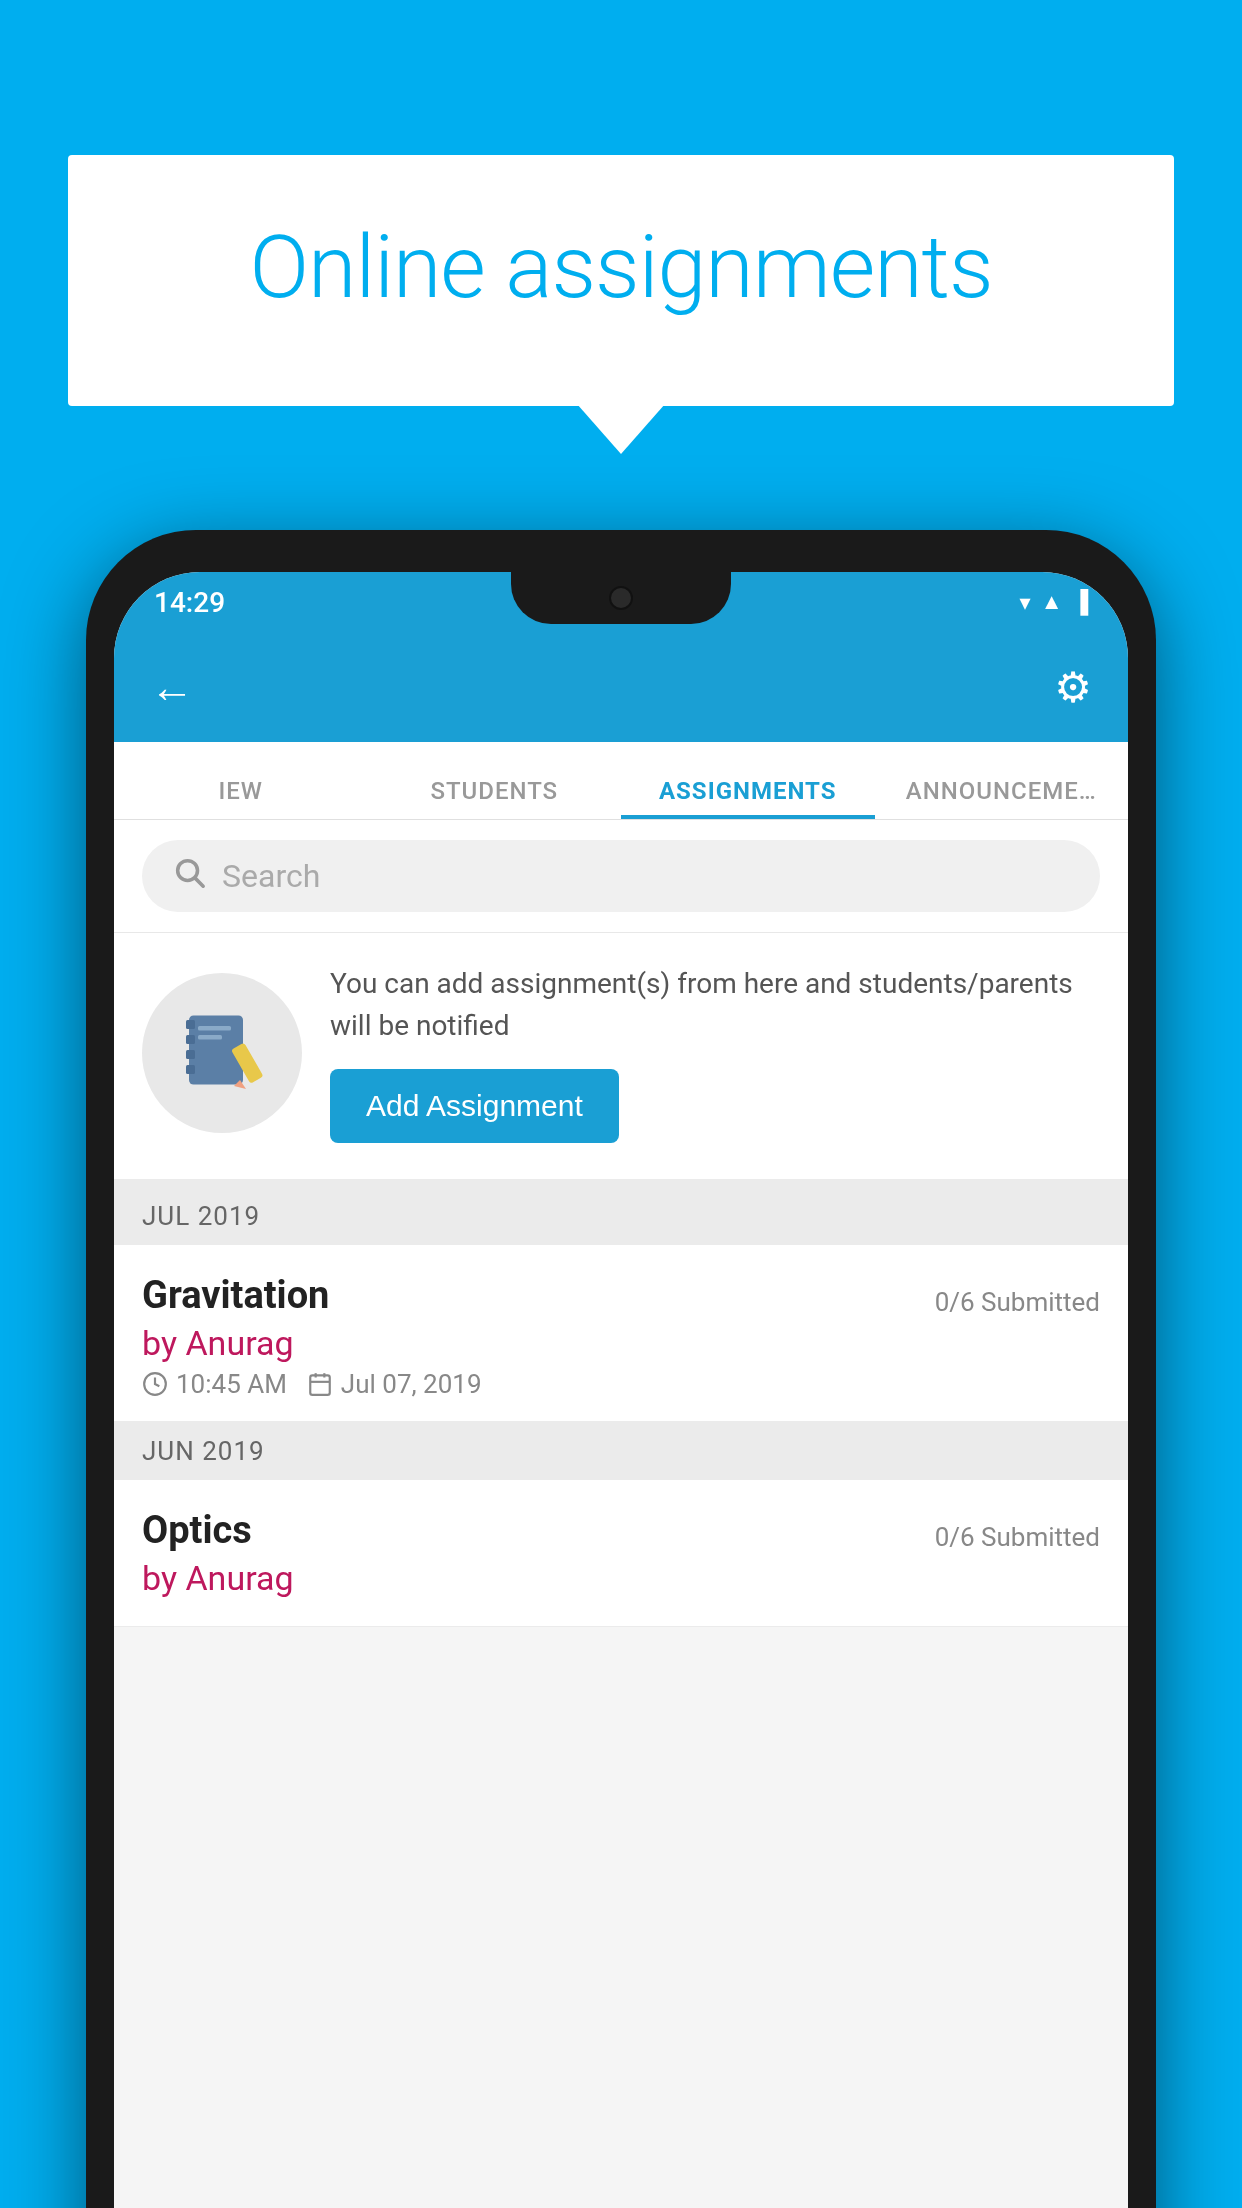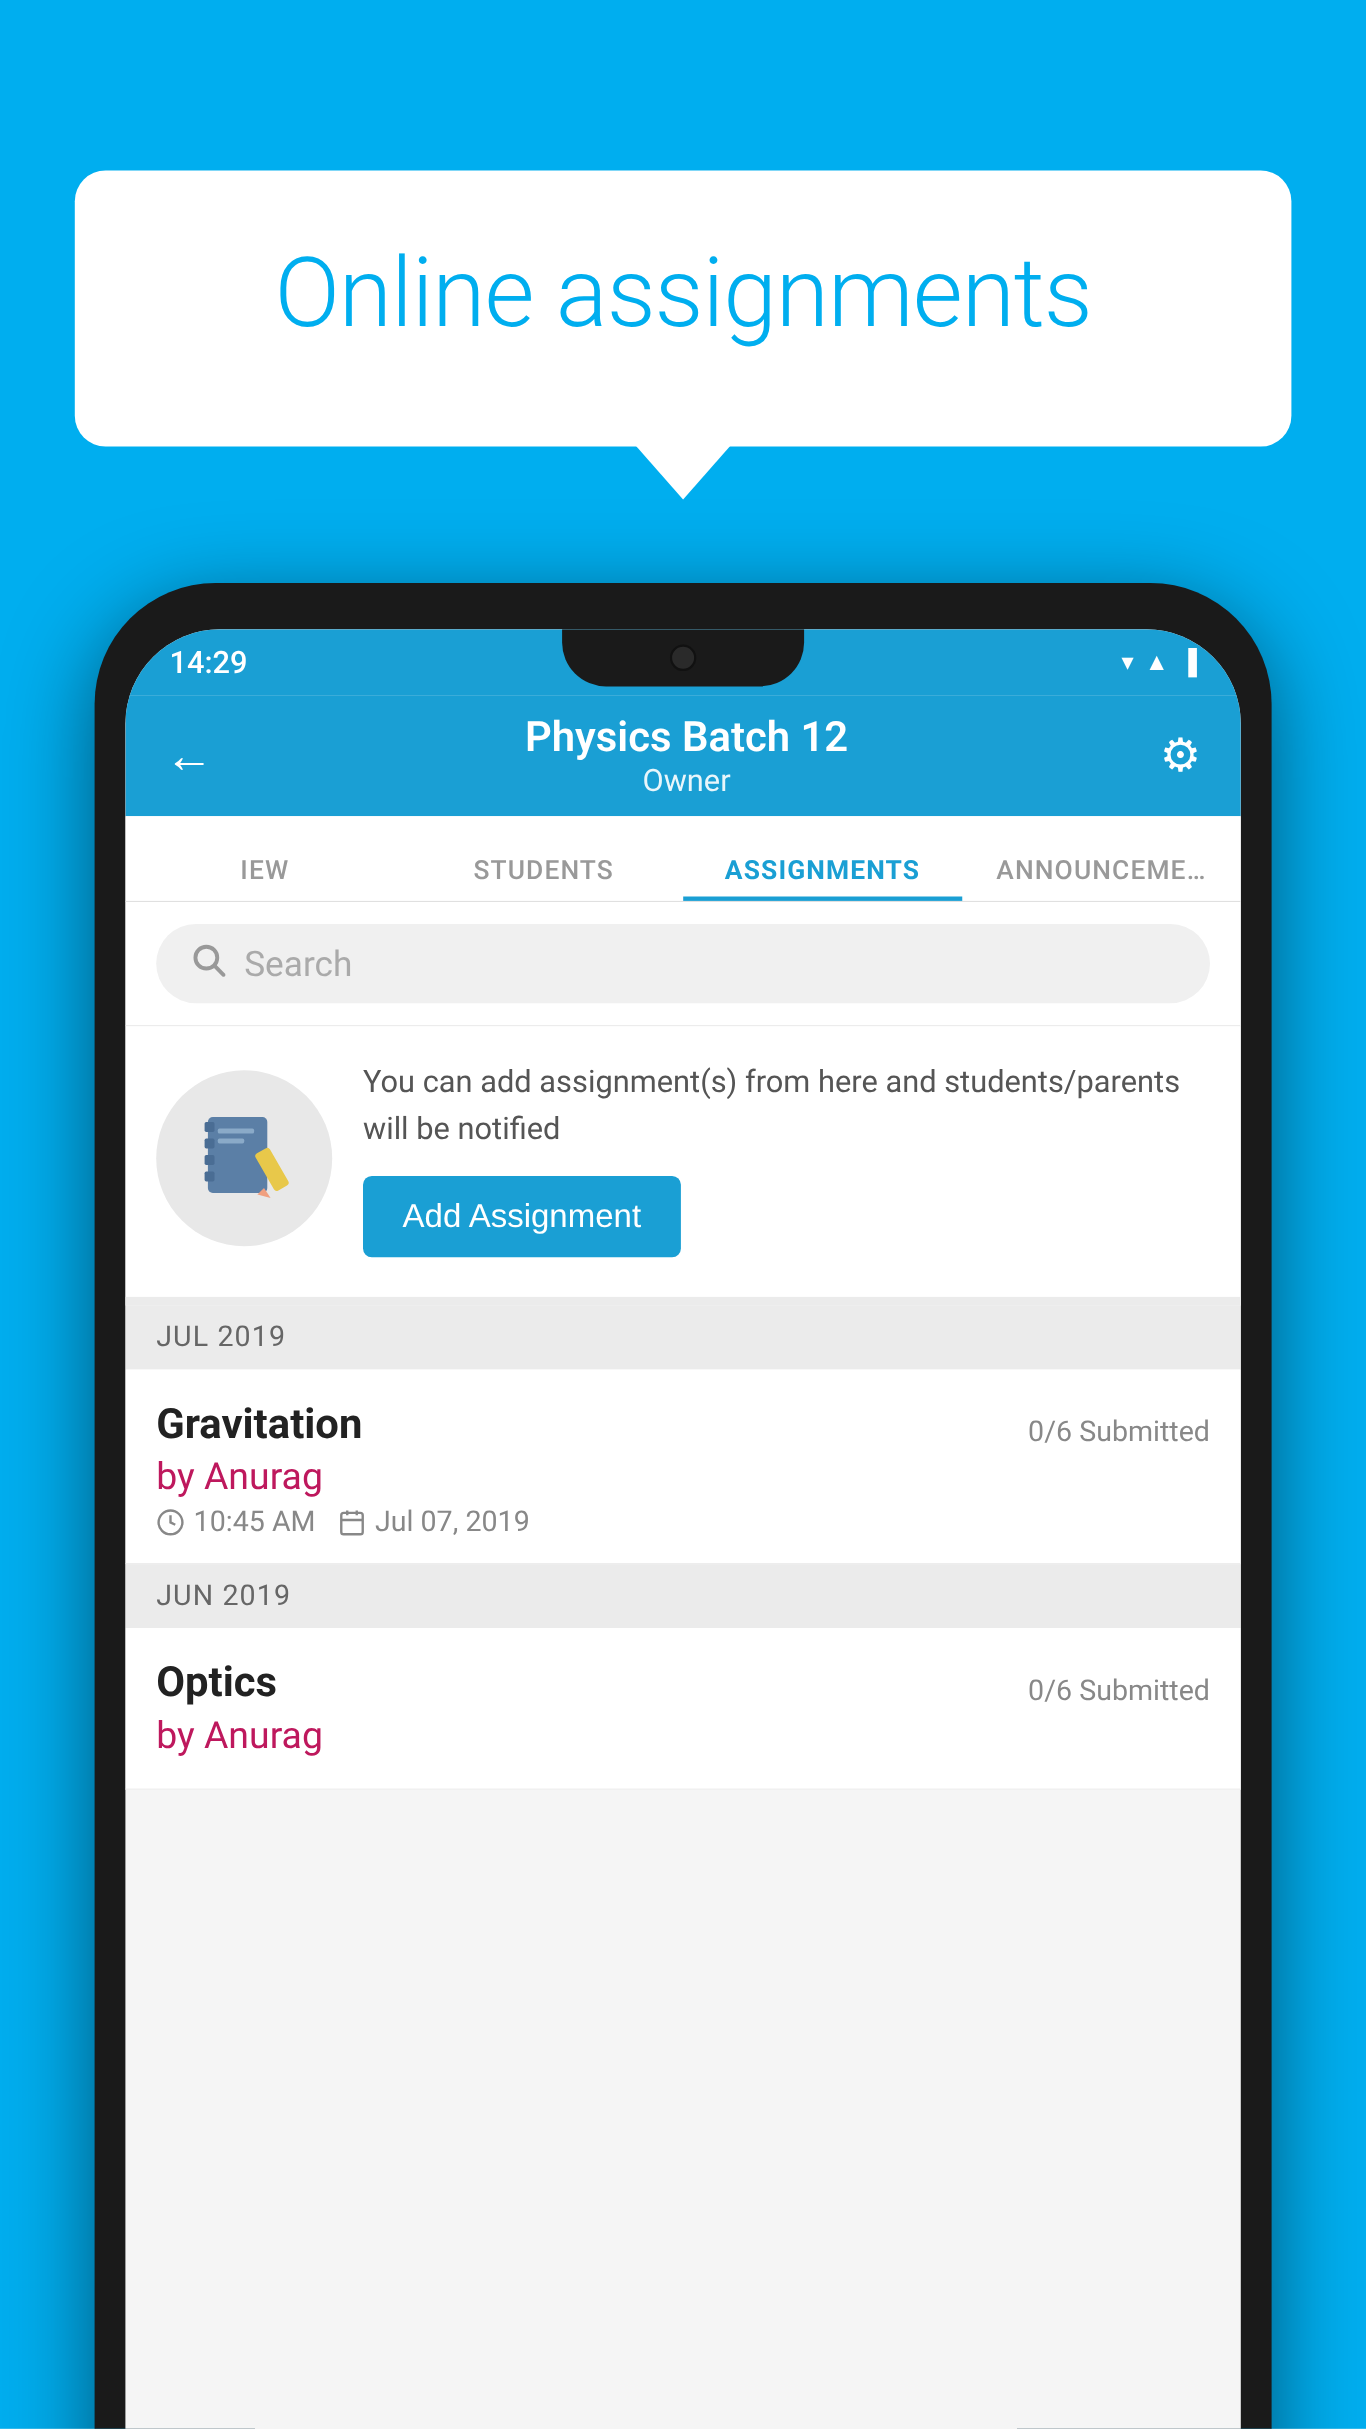--- a/index.html
+++ b/index.html
@@ -16,21 +16,21 @@
     
     .speech-bubble-container {
       position: absolute;
       top: 155px;
       left: 68px;
       width: 1106px;
     }
 
     .speech-bubble {
       background: white;
-      border-radius: 28px;
+      border-radius: 4px;
       padding: 60px 80px 70px;
       text-align: center;
       position: relative;
     }
 
     .speech-bubble::after {
       content: '';
       position: absolute;
       bottom: -48px;
       left: 50%;
@@ -368,24 +368,20 @@
         <span class="status-time">14:29</span>
         <div class="status-icons">
           <span>▾</span>
           <span>▲</span>
           <span>▐</span>
         </div>
       </div>
 
       <div class="app-header">
         <span class="back-btn">←</span>
-        <div class="header-center">
-          <div class="header-title">Physics Batch 12</div>
-          <div class="header-subtitle">Owner</div>
-        </div>
         <span class="settings-btn">⚙</span>
       </div>
 
       <div class="tabs-bar">
         <div class="tab-item">IEW</div>
         <div class="tab-item">STUDENTS</div>
         <div class="tab-item active">ASSIGNMENTS</div>
         <div class="tab-item">ANNOUNCEME…</div>
       </div>
 

